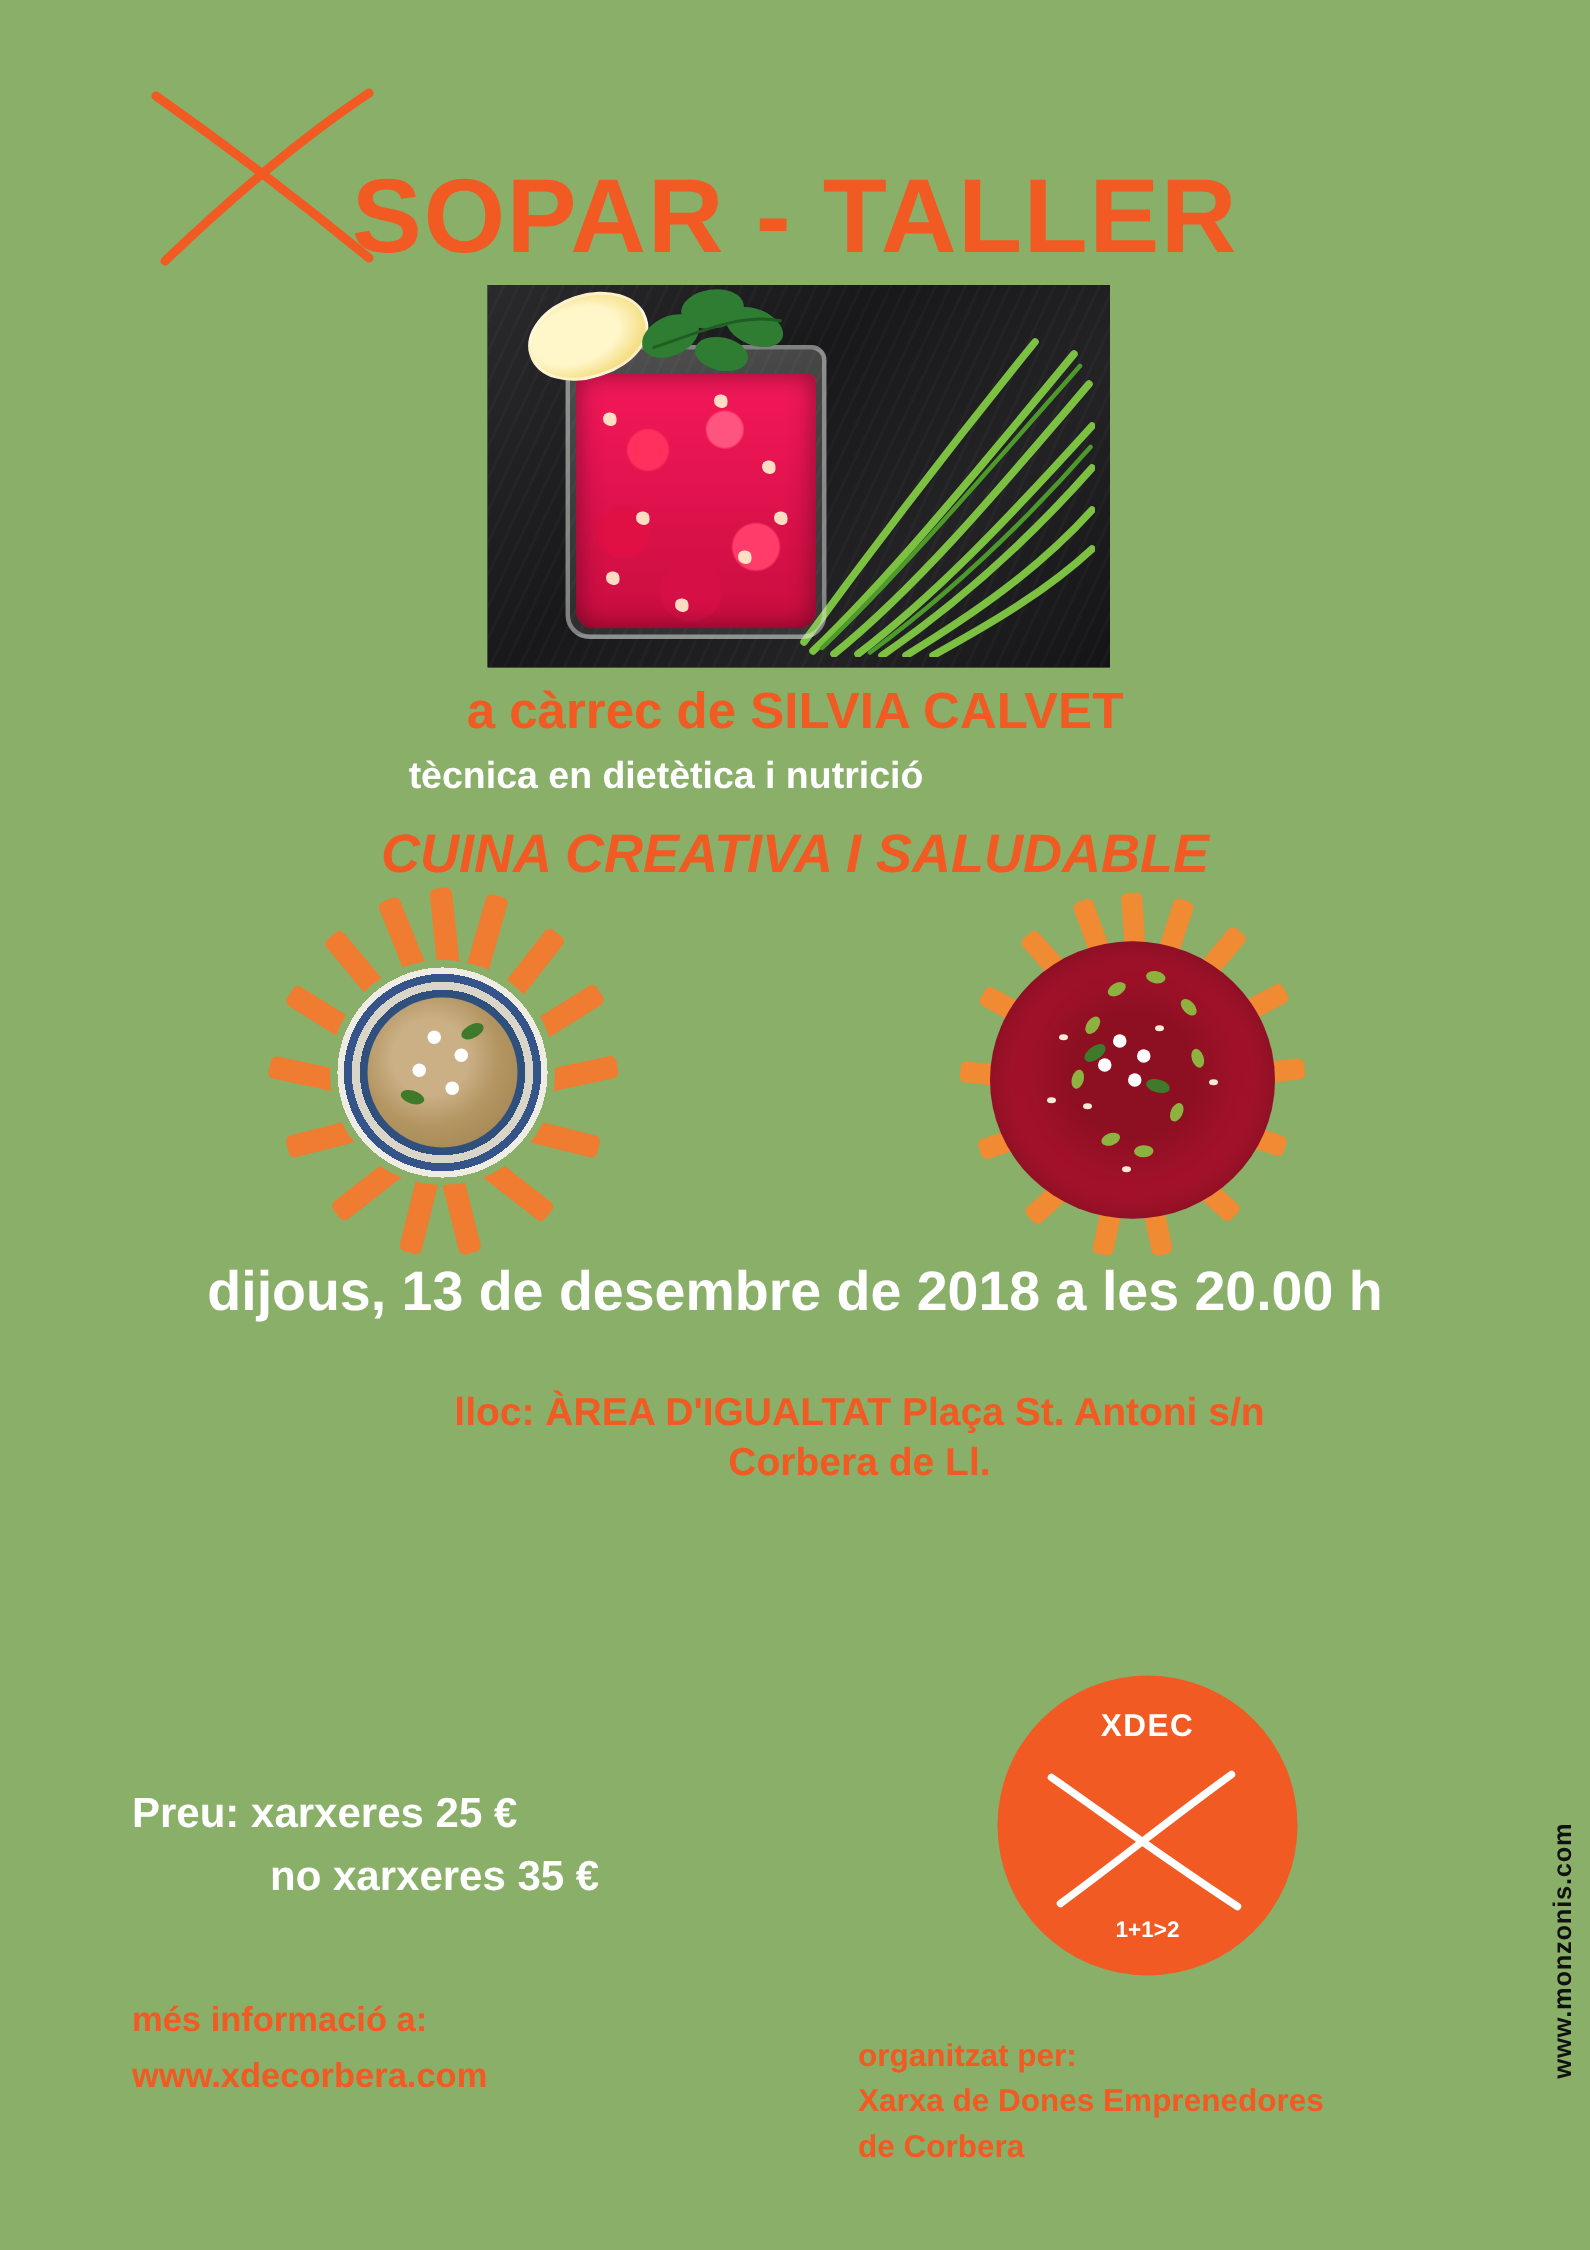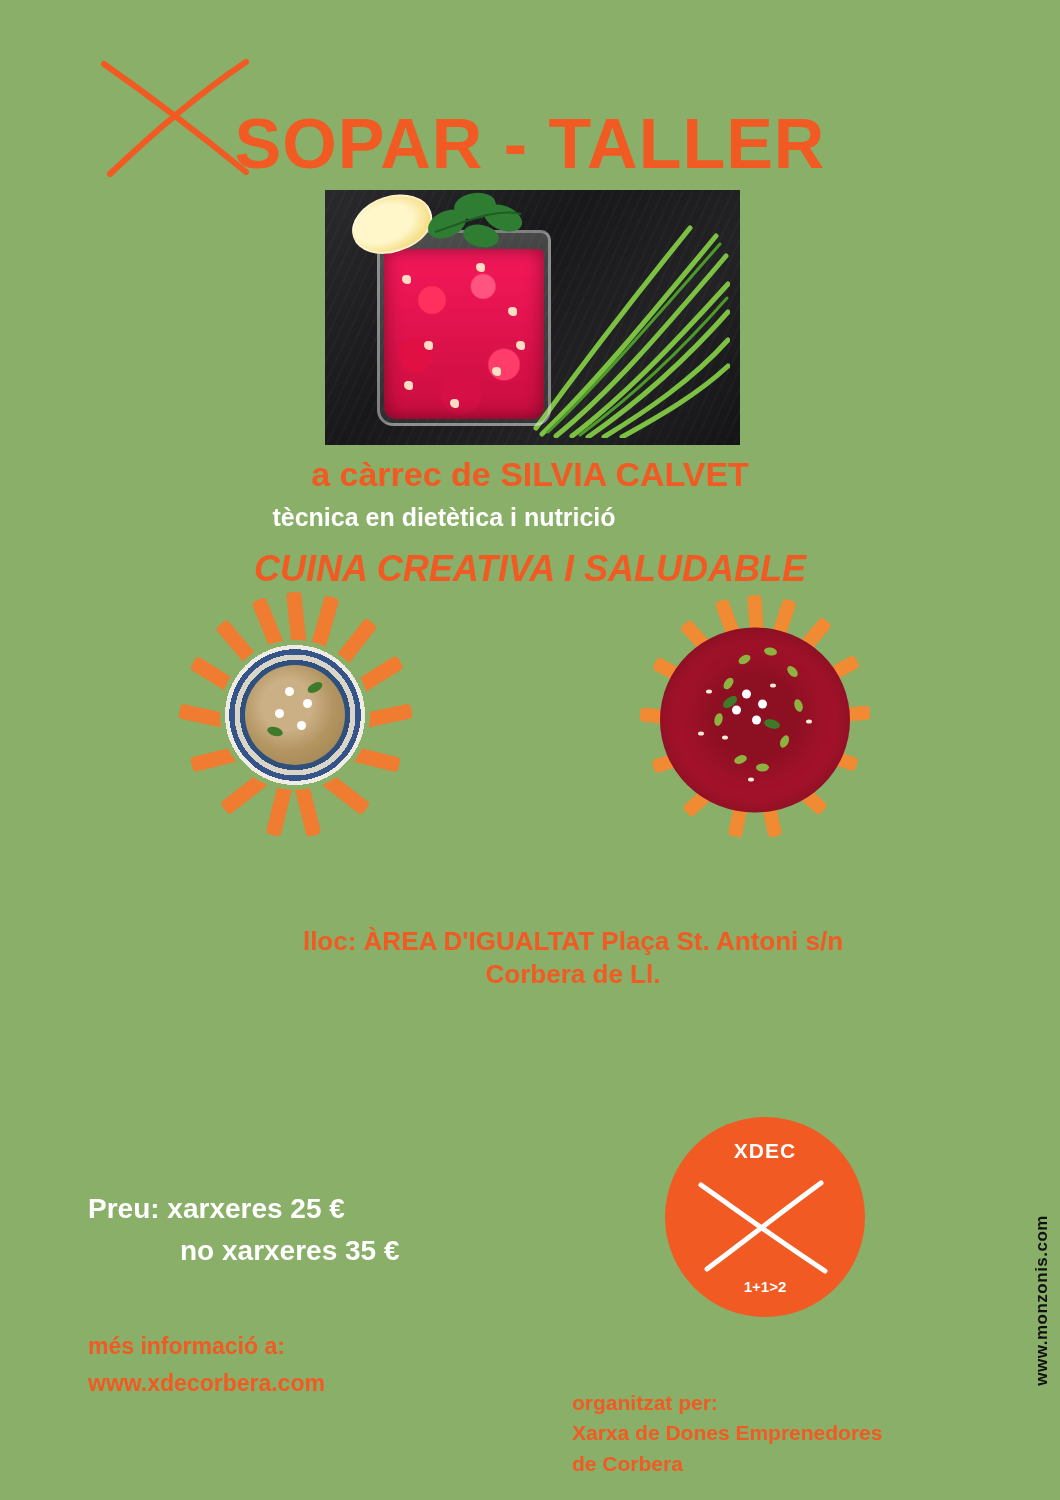--- a/index.html
+++ b/index.html
@@ -274,21 +274,20 @@
 
   
   .organiser {
     position: absolute;
     left: 572px;
     top: 1356px;
     color: #f15a22;
     font-size: 21px;
     font-weight: bold;
     line-height: 1.45;
-    margin-top: 32px;
   }
 
   
   .logo {
     position: absolute;
     left: 665px;
     top: 1117px;
     width: 200px;
     height: 200px;
     border-radius: 50%;
@@ -467,20 +466,21 @@
       <span class="sesame" style="left:38px; top:104px;"></span>
       <span class="floret" style="left:82px; top:62px;"></span>
       <span class="floret" style="left:98px; top:72px;"></span>
       <span class="floret" style="left:72px; top:78px;"></span>
       <span class="floret" style="left:92px; top:88px;"></span>
       <span class="leaf" style="left:62px; top:70px; transform:rotate(-28deg);"></span>
       <span class="leaf" style="left:104px; top:92px; transform:rotate(22deg);"></span>
     </div>
   </div>
 
+  <div class="date-line">dijous, 13 de desembre de 2018 a les 20.00 h</div>
 
   <div class="place">
     <div>lloc:  ÀREA D'IGUALTAT Plaça St. Antoni s/n</div>
     <div>Corbera de Ll.</div>
   </div>
 
   <div class="price">
     <span>Preu:  xarxeres  25 €</span>
     <span class="indent">no xarxeres  35 €</span>
   </div>

